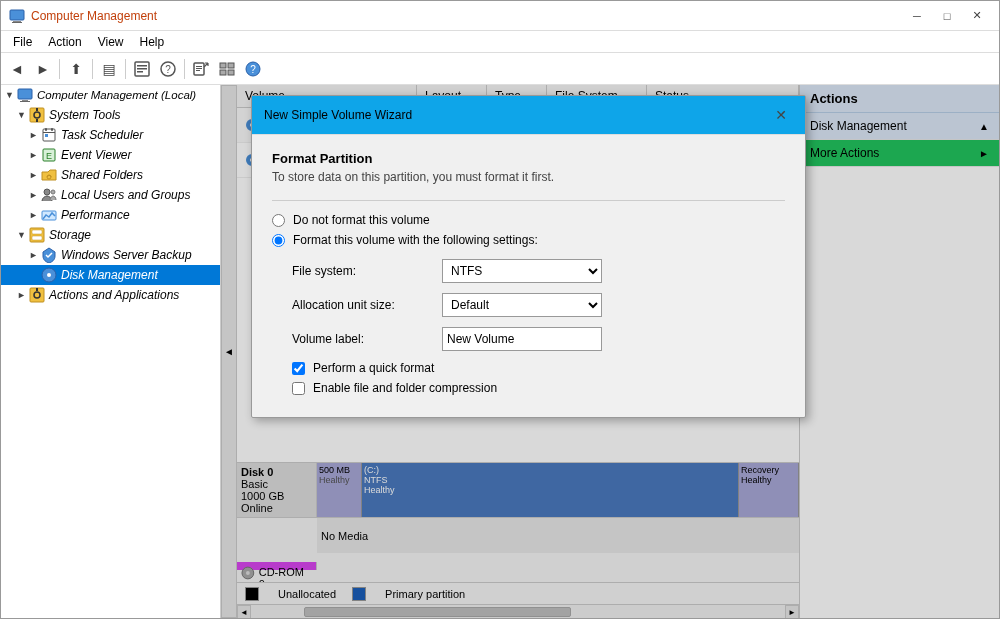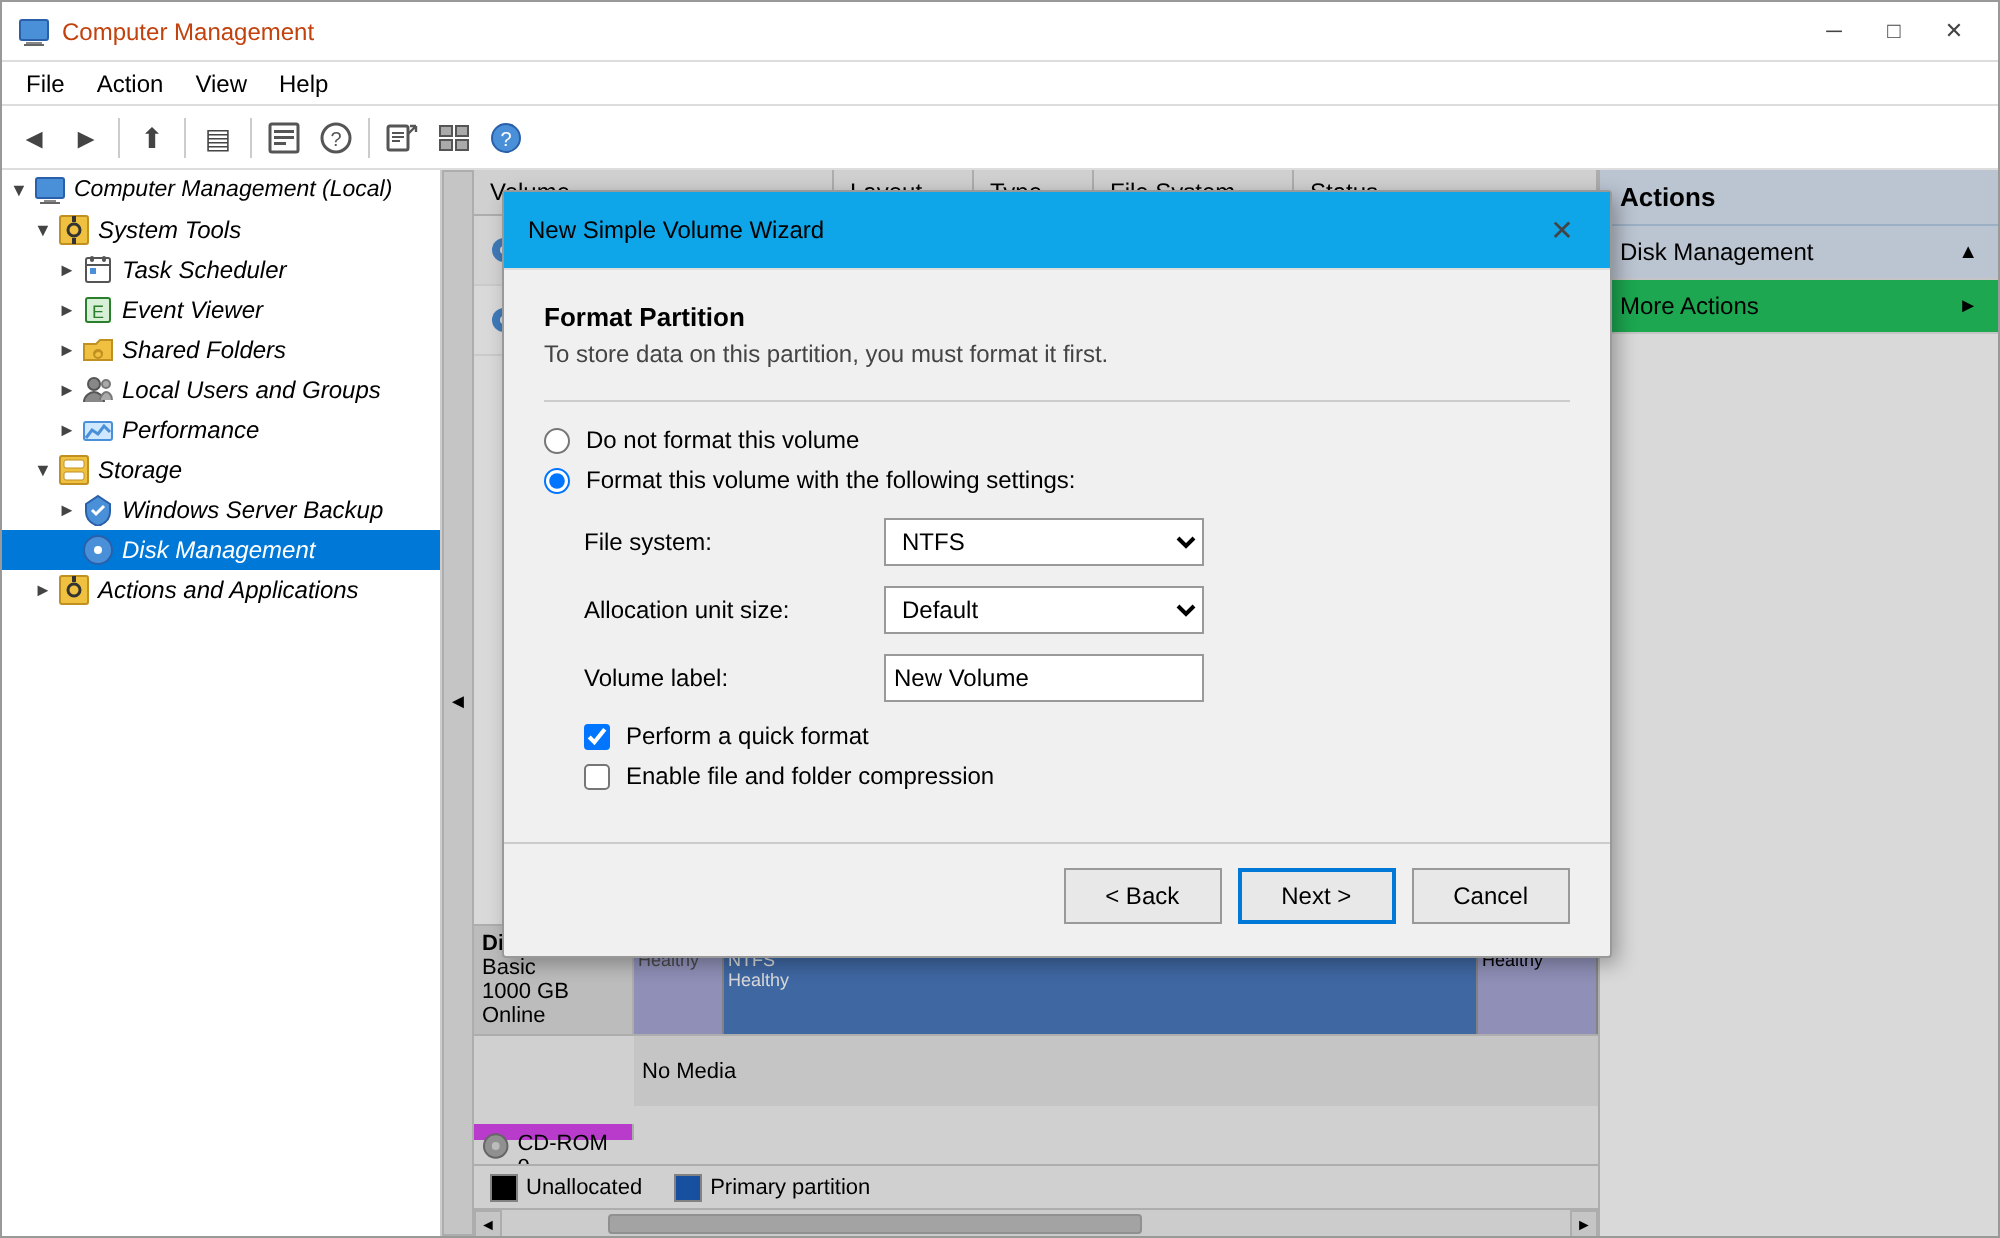--- a/index.html
+++ b/index.html
@@ -209,21 +209,21 @@
       align-items: center;
       padding: 0 8px;
       font-size: 11px;
       background: #f5f5f5;
       flex-shrink: 0;
       gap: 16px;
     }
     .legend-item {
       display: flex;
       align-items: center;
-      gap: 4px;
+      gap: 19px;
     }
     .legend-box {
       width: 14px;
       height: 14px;
       border: 1px solid #999;
     }
 
     
     .collapse-btn {
       width: 16px;
@@ -782,24 +782,19 @@
             <div class="checkbox-item">
               <input type="checkbox" id="quick-format" checked="" style="">
               <label for="quick-format">Perform a quick format</label>
             </div>
             <div class="checkbox-item">
               <input type="checkbox" id="compression" style="">
               <label for="compression">Enable file and folder compression</label>
             </div>
           </div>
 
-          <div class="modal-footer">
-            <button class="modal-btn">&lt; Back</button>
-            <button class="modal-btn primary">Next &gt;</button>
-            <button class="modal-btn">Cancel</button>
-          </div>
 
         </div>
       </div>
 
     </div>
   </div>
 </div>
 
 </body></html>

